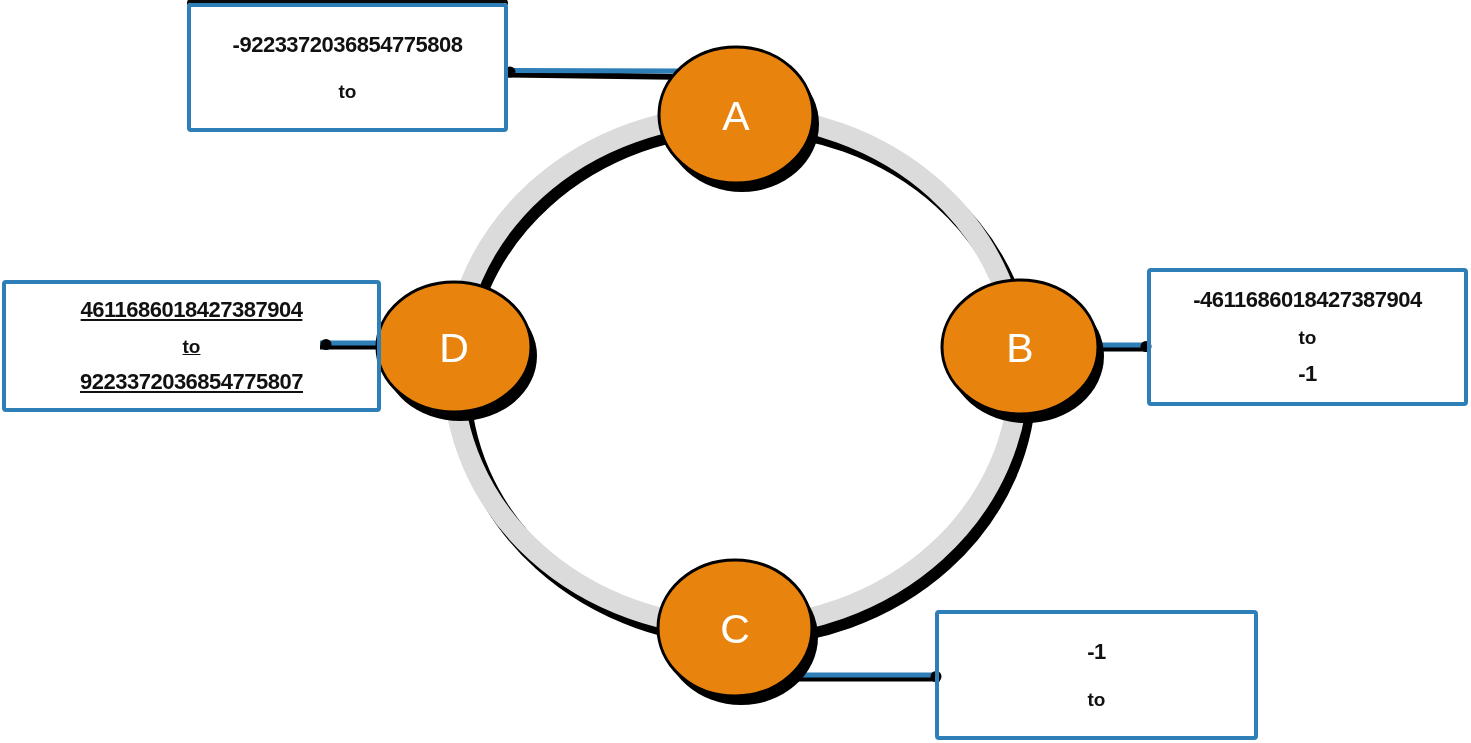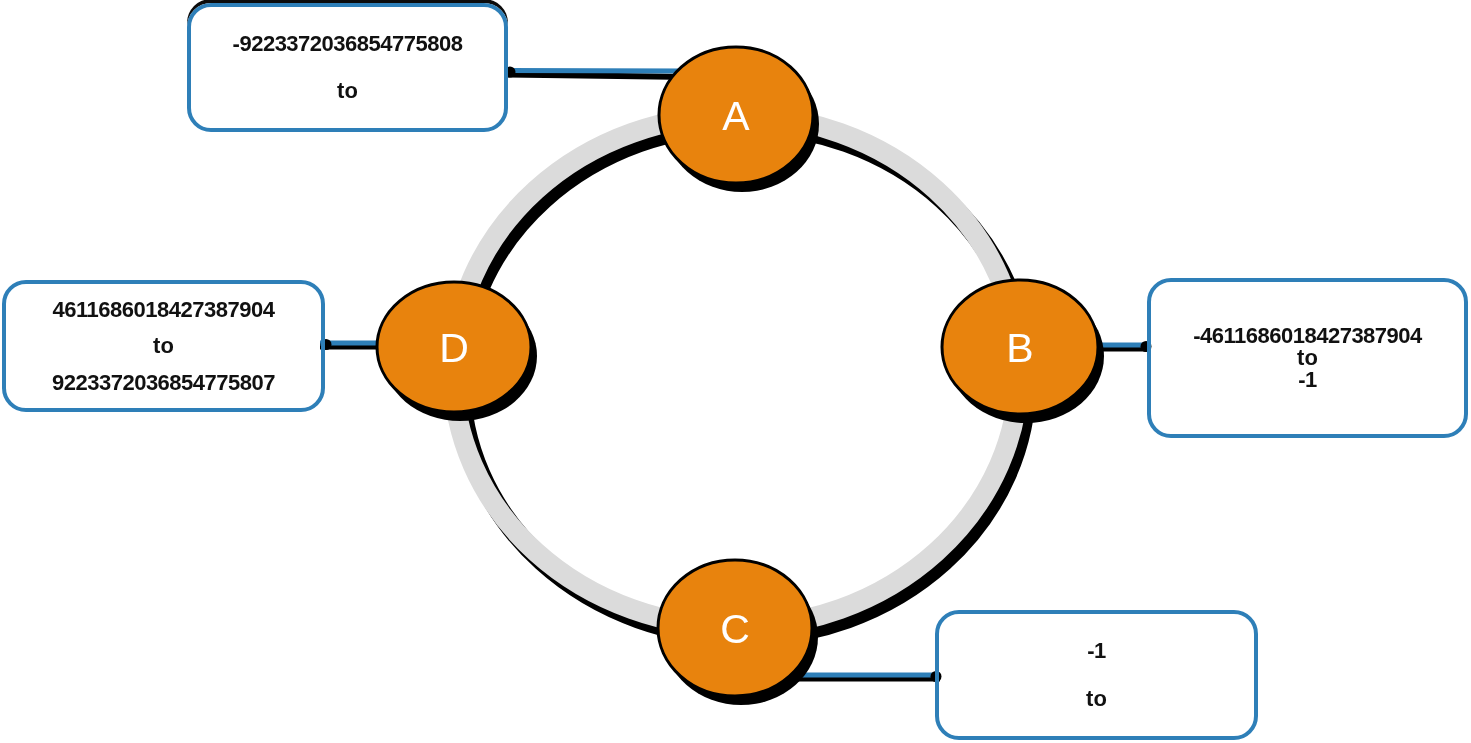--- a/index.html
+++ b/index.html
@@ -58,45 +58,45 @@
     font-family: "Liberation Sans", sans-serif;
     font-size: 41px;
     font-weight: 400;
     text-anchor: middle;
   }
   
   .range-box {
     position: absolute;
     box-sizing: border-box;
     border: 4px solid var(--box-blue, #2e7fb8);
-    border-radius: 24px;
+    border-radius: 4px;
     background: transparent;
     display: flex;
     flex-direction: column;
     justify-content: space-evenly;
     align-items: center;
     text-align: center;
     color: #111111;
   }
   .range-box .num {
     font-size: 22px;
     font-weight: 700;
     letter-spacing: -0.5px;
     white-space: nowrap;
     line-height: 1;
   }
   .range-box .to-word {
-    font-size: 22px;
+    font-size: 19px;
     font-weight: 700;
     line-height: 1;
   }
   .box-a { left: 187px; top: 3px;   width: 321px; height: 129px; box-shadow: 0 -4px 0 #0b0b0b; }
-  .box-b { left: 1147px; top: 278px; width: 321px; height: 160px; justify-content: center; }
+  .box-b { left: 1147px; top: 268px; width: 321px; height: 138px; }
   .box-c { left: 935px; top: 610px; width: 323px; height: 130px; }
-  .box-d { left: 2px;   top: 280px; width: 323px; height: 132px; }
+  .box-d { left: 2px;   top: 280px; width: 379px; height: 132px; text-decoration: underline; }
 </style>
 </head>
 <body>
 
 <div class="stage">
 
   <svg width="1471" height="743" viewBox="0 0 1471 743">
 
     <ellipse class="ring-shadow" cx="743" cy="380" rx="283" ry="256"></ellipse>
     <ellipse class="ring-band" cx="736" cy="371" rx="283" ry="256"></ellipse>

